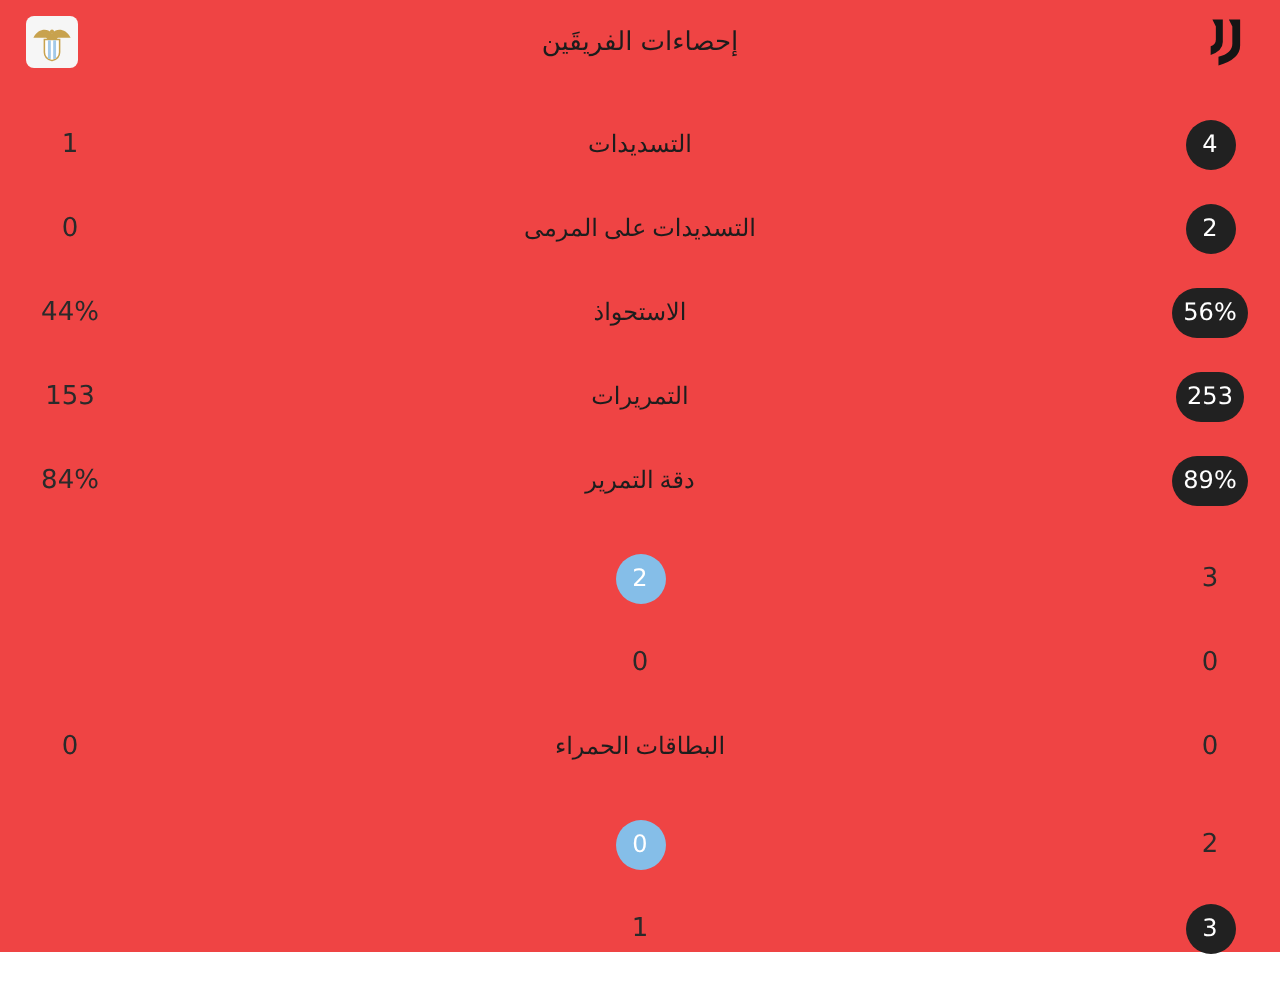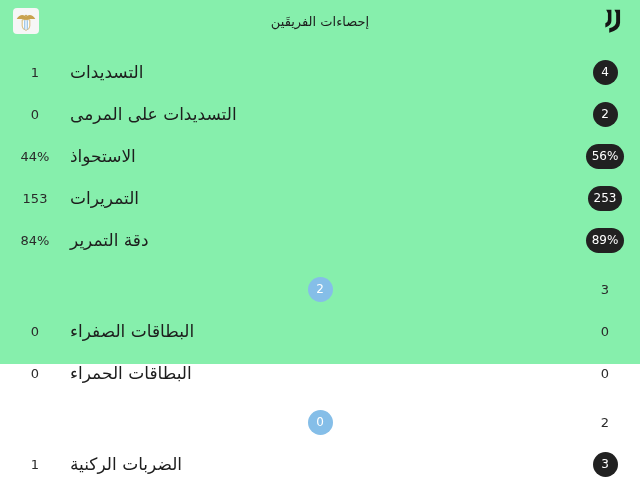--- a/index.html
+++ b/index.html
@@ -2,21 +2,21 @@
 <html lang="ar" dir="rtl" style="--home-badge: #212121; --away-badge: #85bee8;"><head>
 <meta charset="utf-8">
 <style>
   * { margin: 0; padding: 0; box-sizing: border-box; }
   html, body { width: 640px; height: 503px; overflow: hidden; }
   body {
     background: #ffffff;
     font-family: "DejaVu Sans", "Liberation Sans", sans-serif;
     color: #212121;
   }
-  .panel { width: 640px; height: 364px; background: #86efac; }
+  .panel { width: 640px; height: 476px; background: #ef4444; }
 
   
   .header {
     display: grid;
     grid-template-columns: 26px 1fr 26px;
     align-items: center;
     padding: 7px 13px 0 13px;
     height: 35px;
   }
   .title {
@@ -35,23 +35,24 @@
   
   .stats { padding-top: 16px; }
   .stat-row {
     display: grid;
     grid-template-columns: 70px 1fr 70px;
     align-items: center;
     height: 42px;
   }
   .stat-row.section-gap { margin-top: 7px; }
   .stat-label {
-    text-align: left;
-    font-size: 17px;
+    text-align: center;
+    font-size: 12px;
     color: #1d1d1d;
+    font-family: Liberation Serif, serif;
   }
   .value {
     justify-self: center;
     direction: ltr;
     font-size: 13px;
     color: #2a2a2a;
     display: inline-flex;
     align-items: center;
     justify-content: center;
     min-height: 25px;
@@ -124,35 +125,33 @@
       <span class="value">84%</span>
     </div>
 
     <div class="stat-row section-gap">
       <span class="value">3</span>
       <span class="value badge badge-away">2</span>
     </div>
 
     <div class="stat-row">
       <span class="value">0</span>
-      <span class="stat-label">البطاقات الصفراء</span>
       <span class="value">0</span>
     </div>
 
     <div class="stat-row">
       <span class="value">0</span>
       <span class="stat-label">البطاقات الحمراء</span>
       <span class="value">0</span>
     </div>
 
     <div class="stat-row section-gap">
       <span class="value">2</span>
       <span class="value badge badge-away">0</span>
     </div>
 
     <div class="stat-row">
       <span class="value badge badge-home">3</span>
-      <span class="stat-label">الضربات الركنية</span>
       <span class="value">1</span>
     </div>
   </div>
 
 </div>
 
 </body></html>

